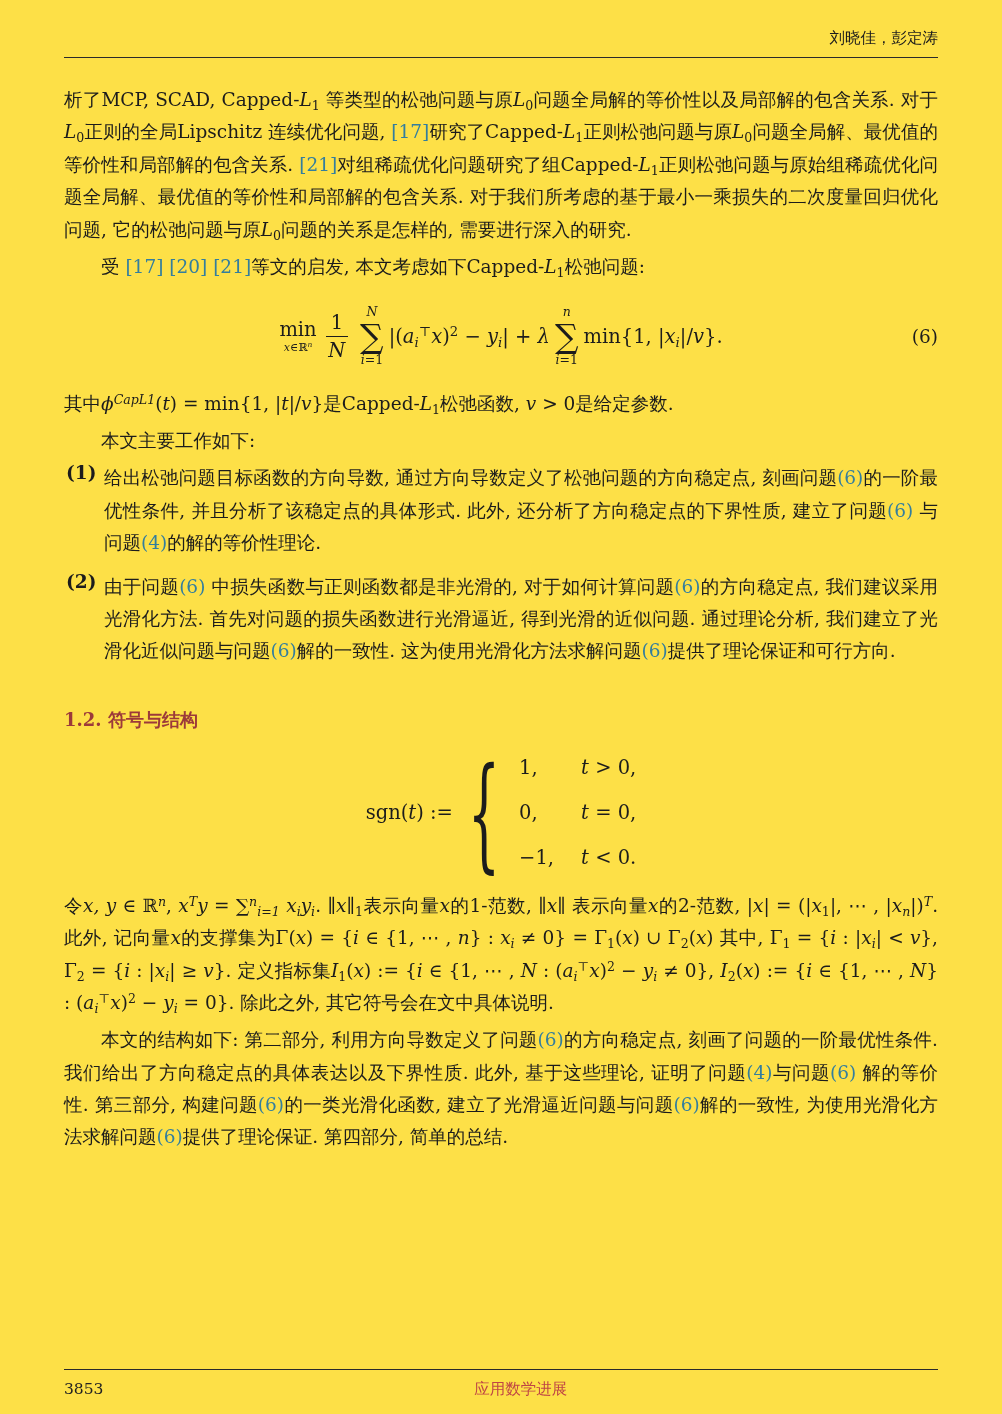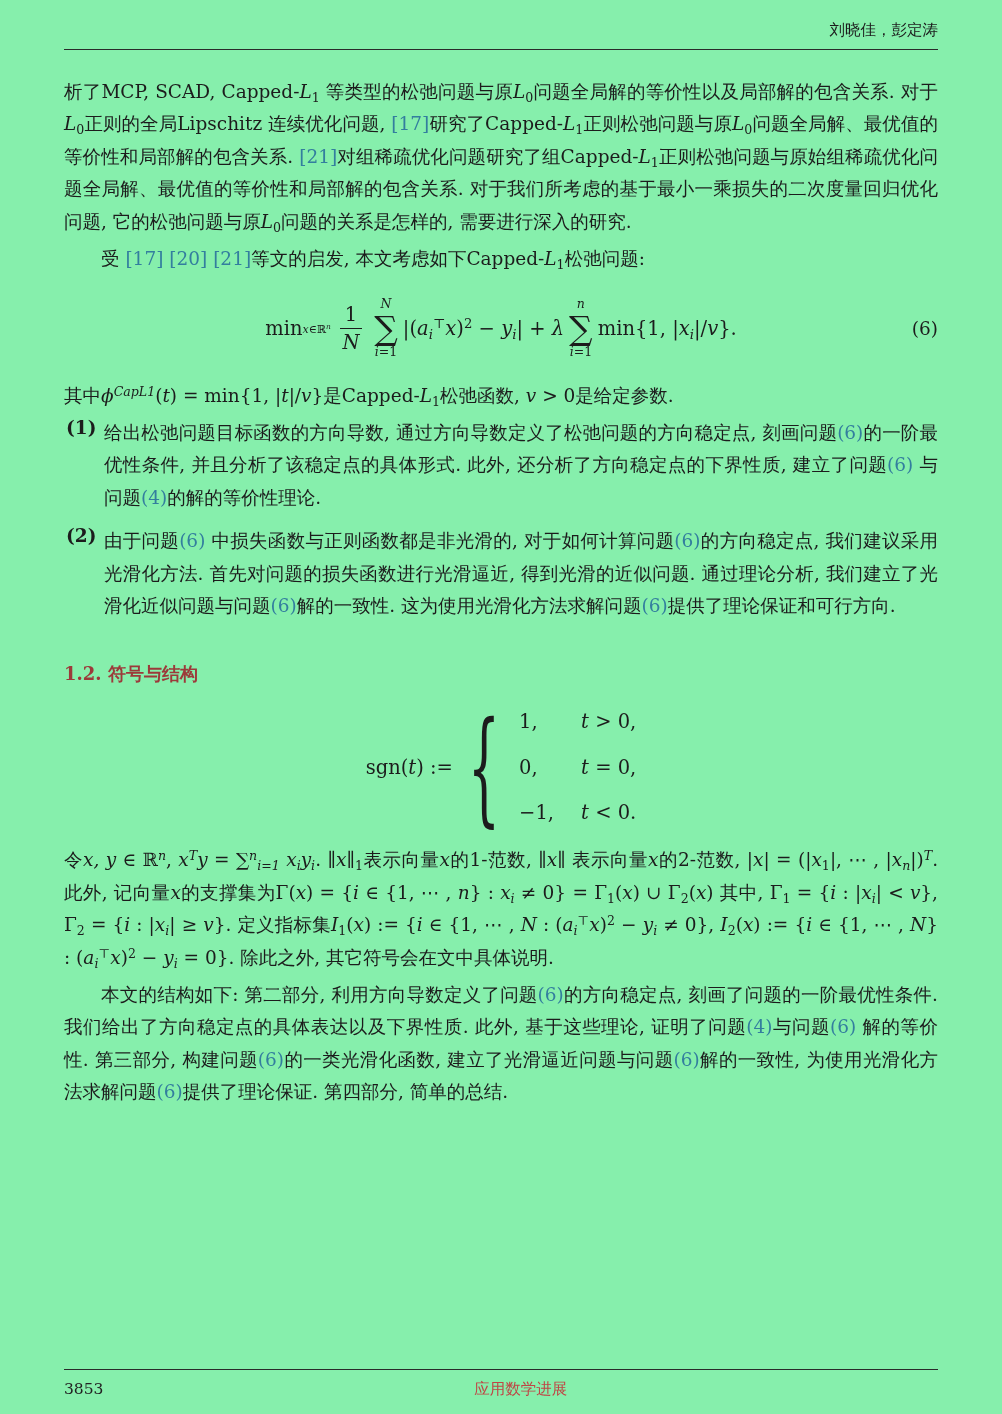--- a/index.html
+++ b/index.html
@@ -6,44 +6,44 @@
     --ink:#1c1c1c;
     --cite:#337e9e;
     --maroon:#9c3a3a;
     --footer-red:#bf4545;
     --rule:#2a2a2a;
   }
   *{box-sizing:border-box;}
   html,body{margin:0;padding:0;background:#ffffff;}
   .page{
     width:1002px;min-height:1414px;margin:0 auto;position:relative;
-    background:#86efac;color:var(--ink);
+    background:#fde047;color:var(--ink);
     font-family:"DejaVu Serif","Liberation Serif",serif;
-    font-size:18.5px;padding:4px 64px;
+    font-size:18.5px;padding:12px 64px;
   }
   
   .header{
     padding-top:16px;padding-bottom:8px;text-align:right;
     font-size:15.5px;border-bottom:1.4px solid var(--rule);
   }
   
   .content{padding-top:26px;padding-bottom:56px;}
   .para{margin:0 0 5px;line-height:1.75;text-align:justify;}
   .indent{text-indent:2em;}
   .m{font-style:italic;}
   .sub{font-size:0.68em;vertical-align:-0.3em;line-height:0;}
   .sup{font-size:0.68em;vertical-align:0.5em;line-height:0;}
   .cite{color:var(--cite);cursor:pointer;}
   
   .eq{
     display:flex;justify-content:center;align-items:center;
     position:relative;margin:22px 0 20px;font-size:19.5px;white-space:nowrap;
   }
   .eq .tag{position:absolute;right:0;top:50%;transform:translateY(-50%);font-size:18.5px;}
-  .underop{display:inline-flex;flex-direction:row;align-items:center;line-height:1;margin-right:9px;}
+  .underop{display:inline-flex;flex-direction:column;align-items:center;line-height:1;margin-right:9px;}
   .underop-sym{font-size:19.5px;}
   .underop-sub{font-size:11px;margin-top:3px;}
   .frac{display:inline-flex;flex-direction:column;align-items:center;line-height:1.1;margin:0 7px 0 0;}
   .frac-num{padding:0 5px 3px;border-bottom:1.3px solid var(--ink);}
   .frac-den{padding-top:3px;}
   .bigop{display:inline-flex;flex-direction:column;align-items:center;line-height:1;margin:0 5px;}
   .bigop-top,.bigop-bot{font-size:12.5px;line-height:1.15;}
   .bigop-sym{font-size:33px;line-height:1.02;}
   .expr{white-space:nowrap;}
   
@@ -110,20 +110,21 @@
         <span class="bigop-top"><span class="m">n</span></span>
         <span class="bigop-sym">∑</span>
         <span class="bigop-bot"><span class="m">i</span>=1</span>
       </span>
       <span class="expr">min{1, |<span class="m">x</span><span class="sub m">i</span>|/<span class="m">v</span>}.</span>
       <span class="tag">(6)</span>
     </div>
 
     <p class="para">其中<span class="m">ϕ</span><span class="sup m">CapL1</span>(<span class="m">t</span>) = min{1, |<span class="m">t</span>|/<span class="m">v</span>}是Capped-<span class="m">L</span><span class="sub">1</span>松弛函数, <span class="m">v</span> &gt; 0是给定参数.</p>
 
+    <p class="para indent">本文主要工作如下:</p>
 
     <div class="list-item">
       <span class="list-label">(1)</span>
       <div class="list-text">给出松弛问题目标函数的方向导数, 通过方向导数定义了松弛问题的方向稳定点, 刻画问题<span class="cite">(6)</span>的一阶最优性条件, 并且分析了该稳定点的具体形式. 此外, 还分析了方向稳定点的下界性质, 建立了问题<span class="cite">(6)</span> 与问题<span class="cite">(4)</span>的解的等价性理论.</div>
     </div>
 
     <div class="list-item">
       <span class="list-label">(2)</span>
       <div class="list-text">由于问题<span class="cite">(6)</span> 中损失函数与正则函数都是非光滑的, 对于如何计算问题<span class="cite">(6)</span>的方向稳定点, 我们建议采用光滑化方法. 首先对问题的损失函数进行光滑逼近, 得到光滑的近似问题. 通过理论分析, 我们建立了光滑化近似问题与问题<span class="cite">(6)</span>解的一致性. 这为使用光滑化方法求解问题<span class="cite">(6)</span>提供了理论保证和可行方向.</div>
     </div>

